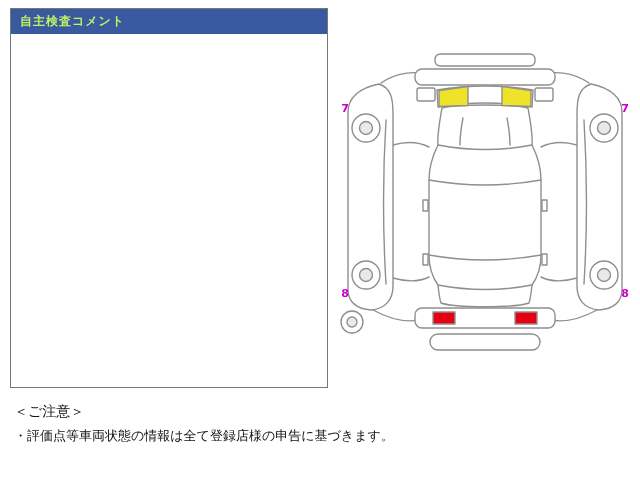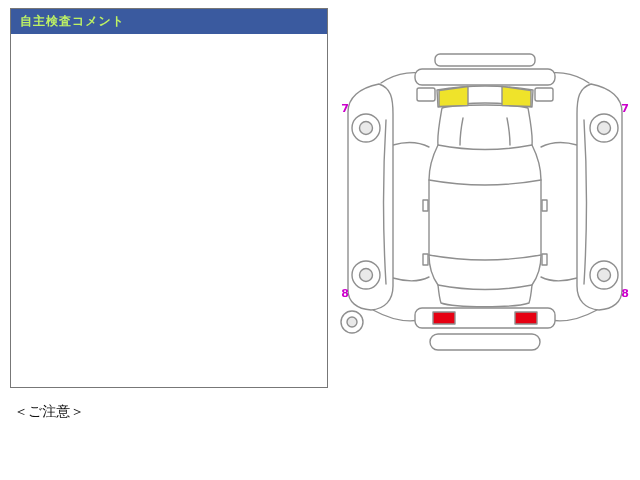--- a/index.html
+++ b/index.html
@@ -96,15 +96,16 @@
         <text x="10" y="62" fill="#cc00cc">7</text>
         <text x="290" y="62" fill="#cc00cc">7</text>
         <text x="10" y="247" fill="#cc00cc">8</text>
         <text x="290" y="247" fill="#cc00cc">8</text>
       </g>
     </svg>
   </div>
 
   <div class="notice">
     <div class="notice-heading">＜ご注意＞</div>
+    <div class="notice-line">・評価点等車両状態の情報は全て登録店様の申告に基づきます。</div>
   </div>
 
 </div>
 
 </body></html>

